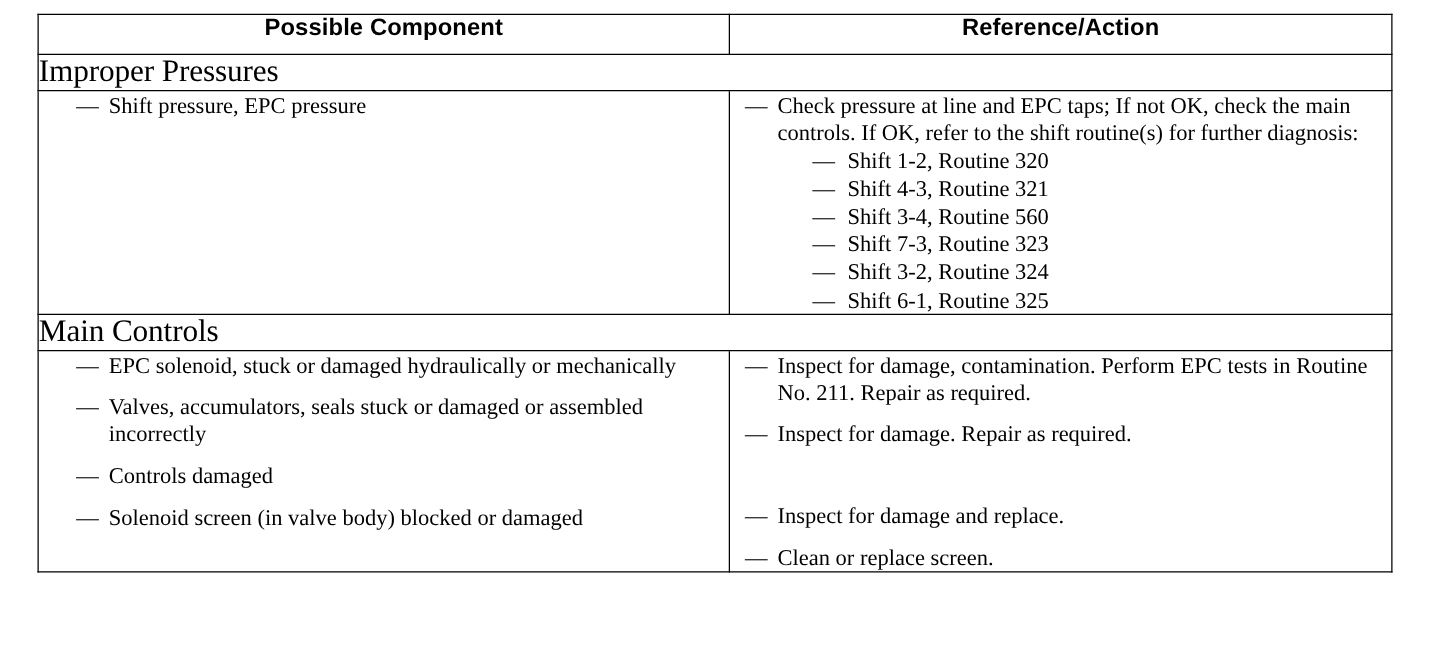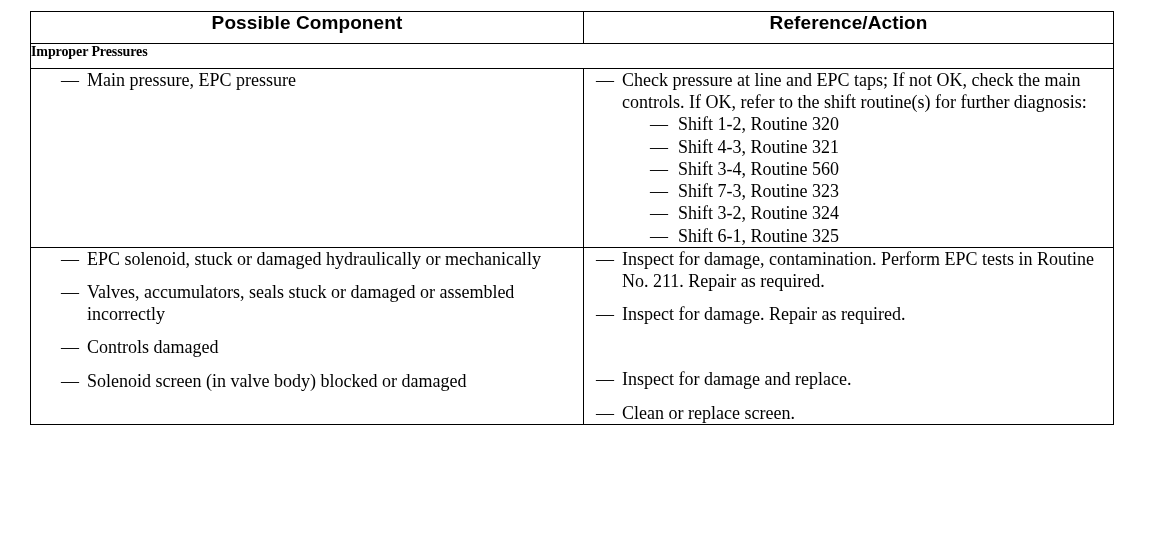--- a/index.html
+++ b/index.html
@@ -51,22 +51,22 @@
     font-weight: bold;
     font-size: 19px;
     letter-spacing: 0.1px;
     height: 31px;
     padding: 4px 0 5px 0;
     vertical-align: middle;
   }
 
   
   .section-cell {
-    font-weight: bold;
-    font-size: 14px;
+    font-weight: normal;
+    font-size: 25px;
     padding: 4px 0 4px 8px;
     height: 24px;
     vertical-align: middle;
     letter-spacing: -0.1px;
   }
 
   
   .body-cell {
     font-size: 18px;
     line-height: 1.235;
@@ -132,21 +132,21 @@
 
     <tr>
       <td class="section-cell" colspan="2">Improper Pressures</td>
     </tr>
 
     <tr>
       <td class="body-cell left">
         <ul class="dash-list">
           <li>
             <span class="dash">—</span>
-            <span>Main pressure, EPC pressure</span>
+            <span>Shift pressure, EPC pressure</span>
           </li>
         </ul>
       </td>
       <td class="body-cell right">
         <ul class="dash-list tight">
           <li>
             <span class="dash">—</span>
             <span>Check pressure at line and EPC taps; If not OK, check the main controls. If OK, refer to the shift routine(s) for further diagnosis:</span>
             <ul class="routine-list">
               <li>
@@ -172,20 +172,23 @@
               <li>
                 <span class="dash">—</span>
                 <span>Shift 6-1, Routine 325</span>
               </li>
             </ul>
           </li>
         </ul>
       </td>
     </tr>
 
+    <tr>
+      <td class="section-cell" colspan="2">Main Controls</td>
+    </tr>
 
     <tr>
       <td class="body-cell left">
         <ul class="dash-list">
           <li>
             <span class="dash">—</span>
             <span>EPC solenoid, stuck or damaged hydraulically or mechanically</span>
           </li>
           <li>
             <span class="dash">—</span>

